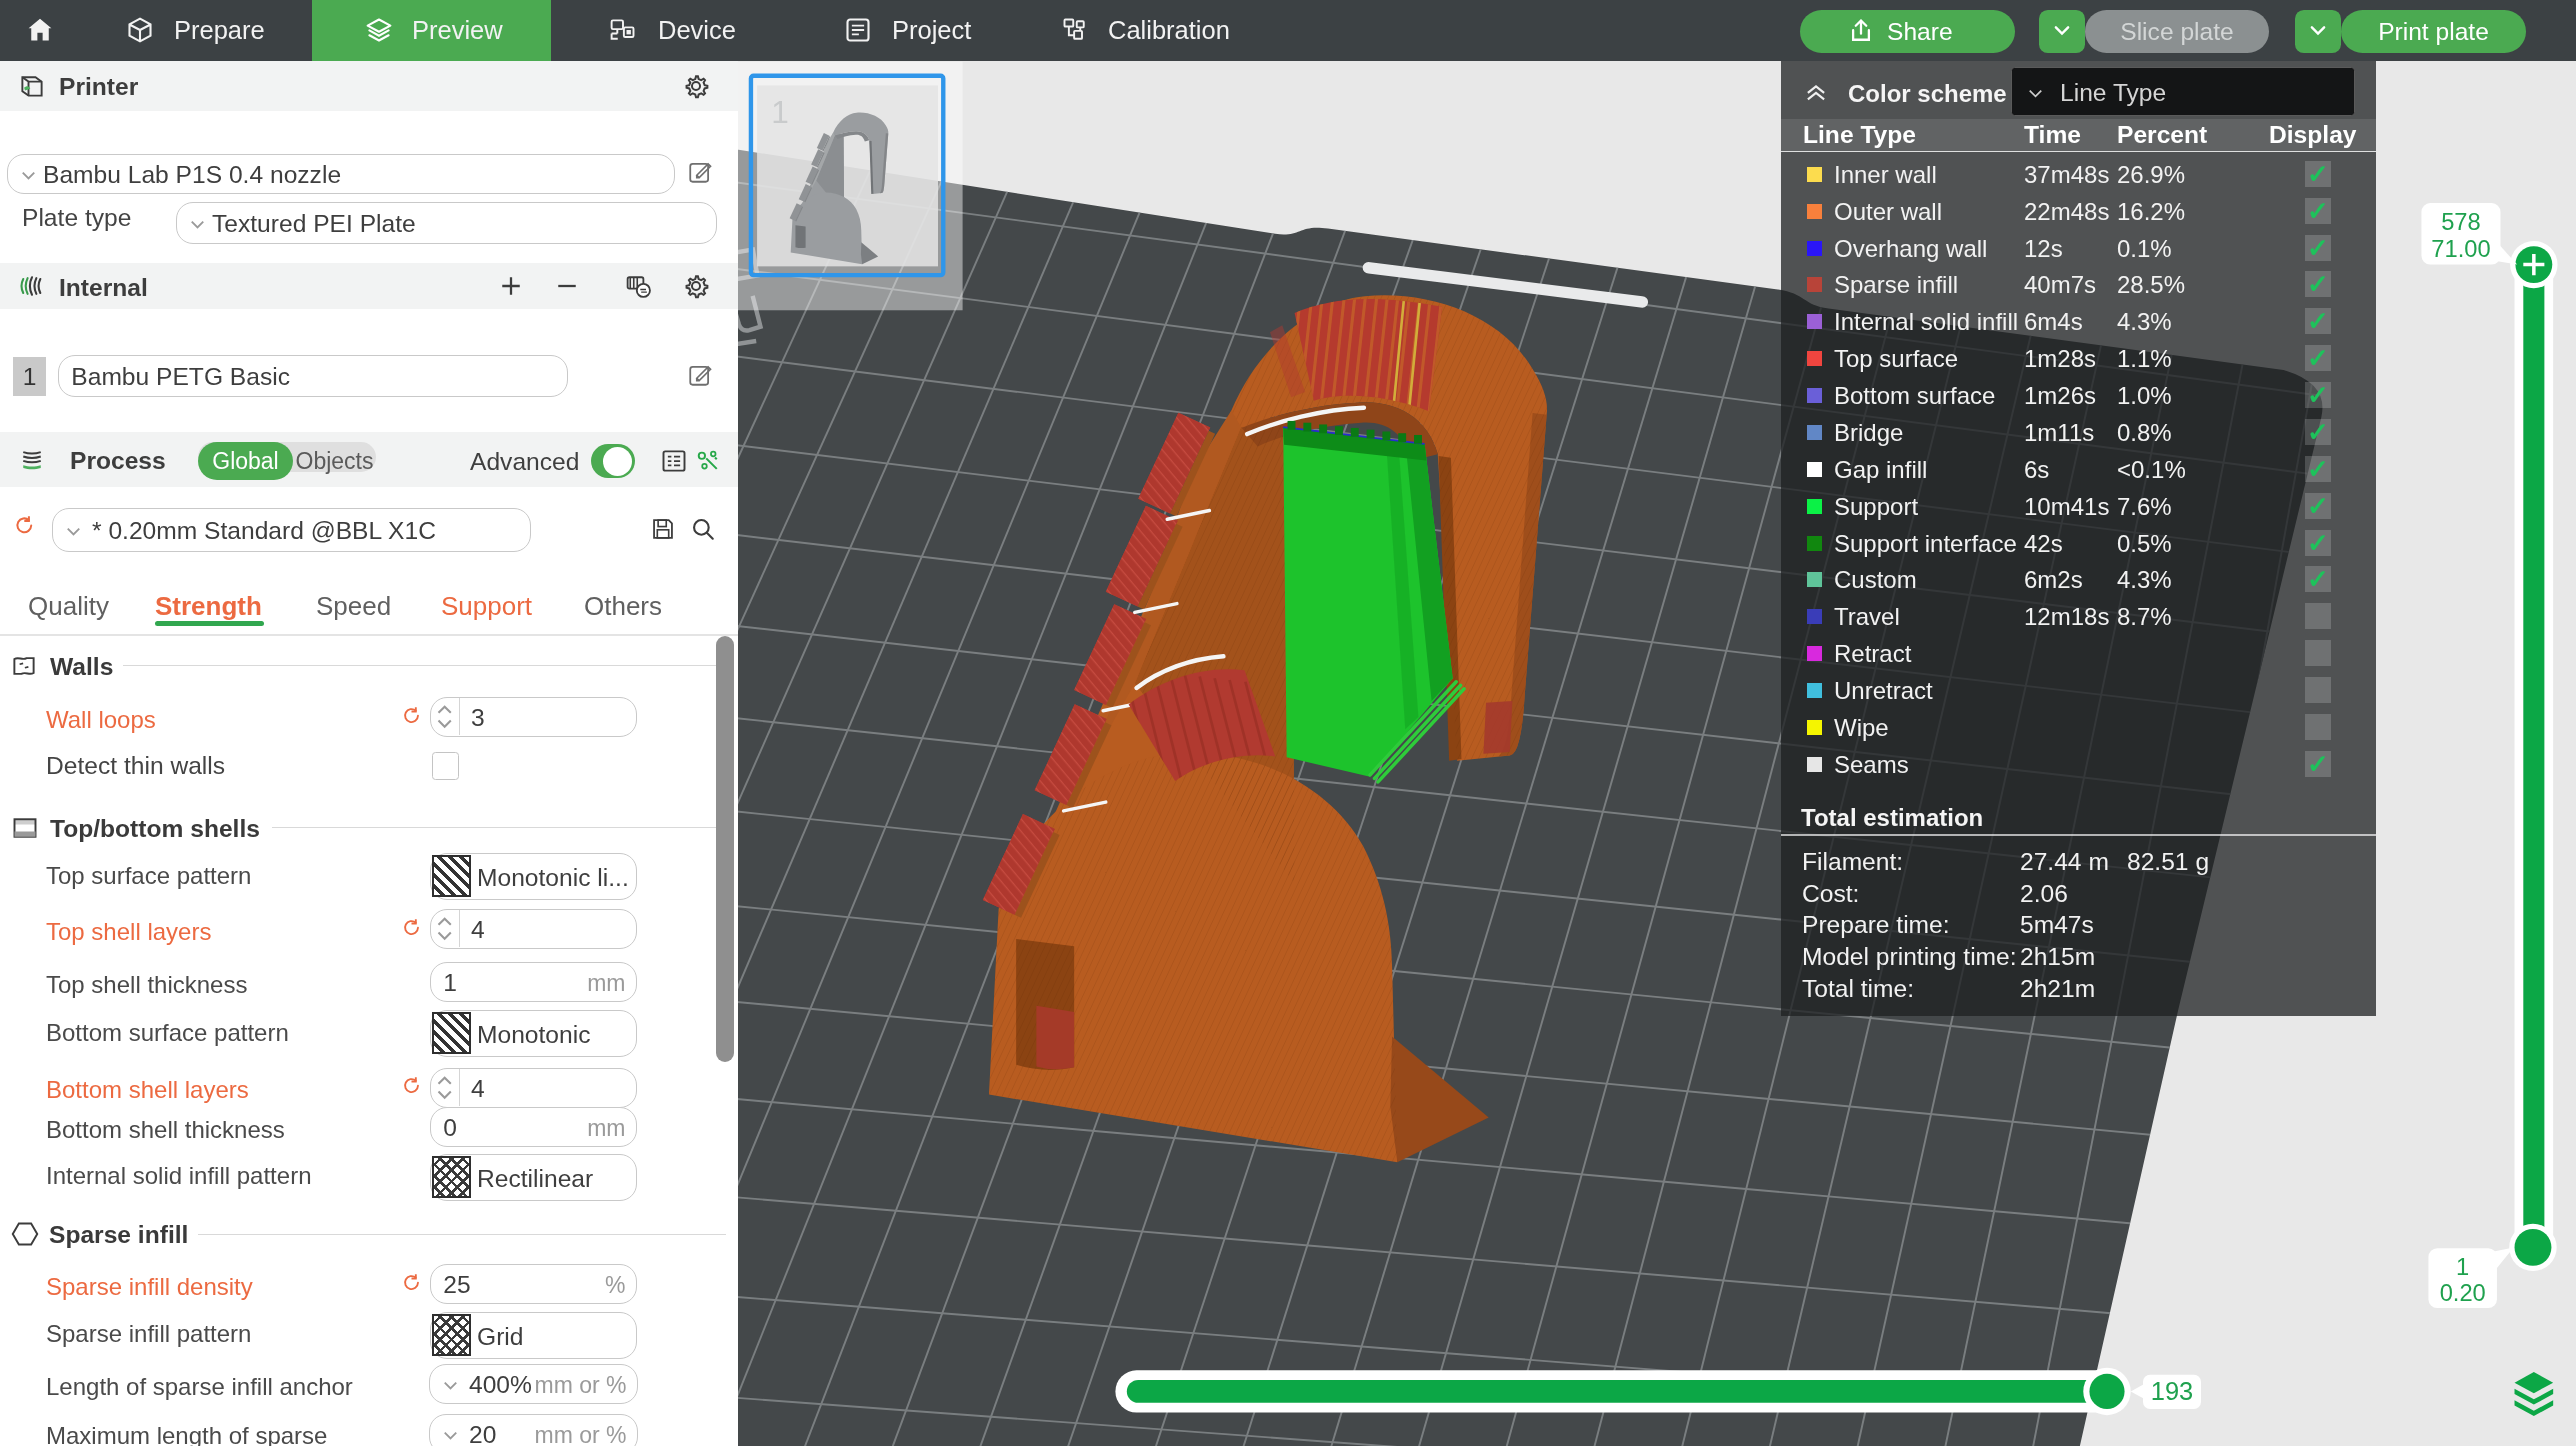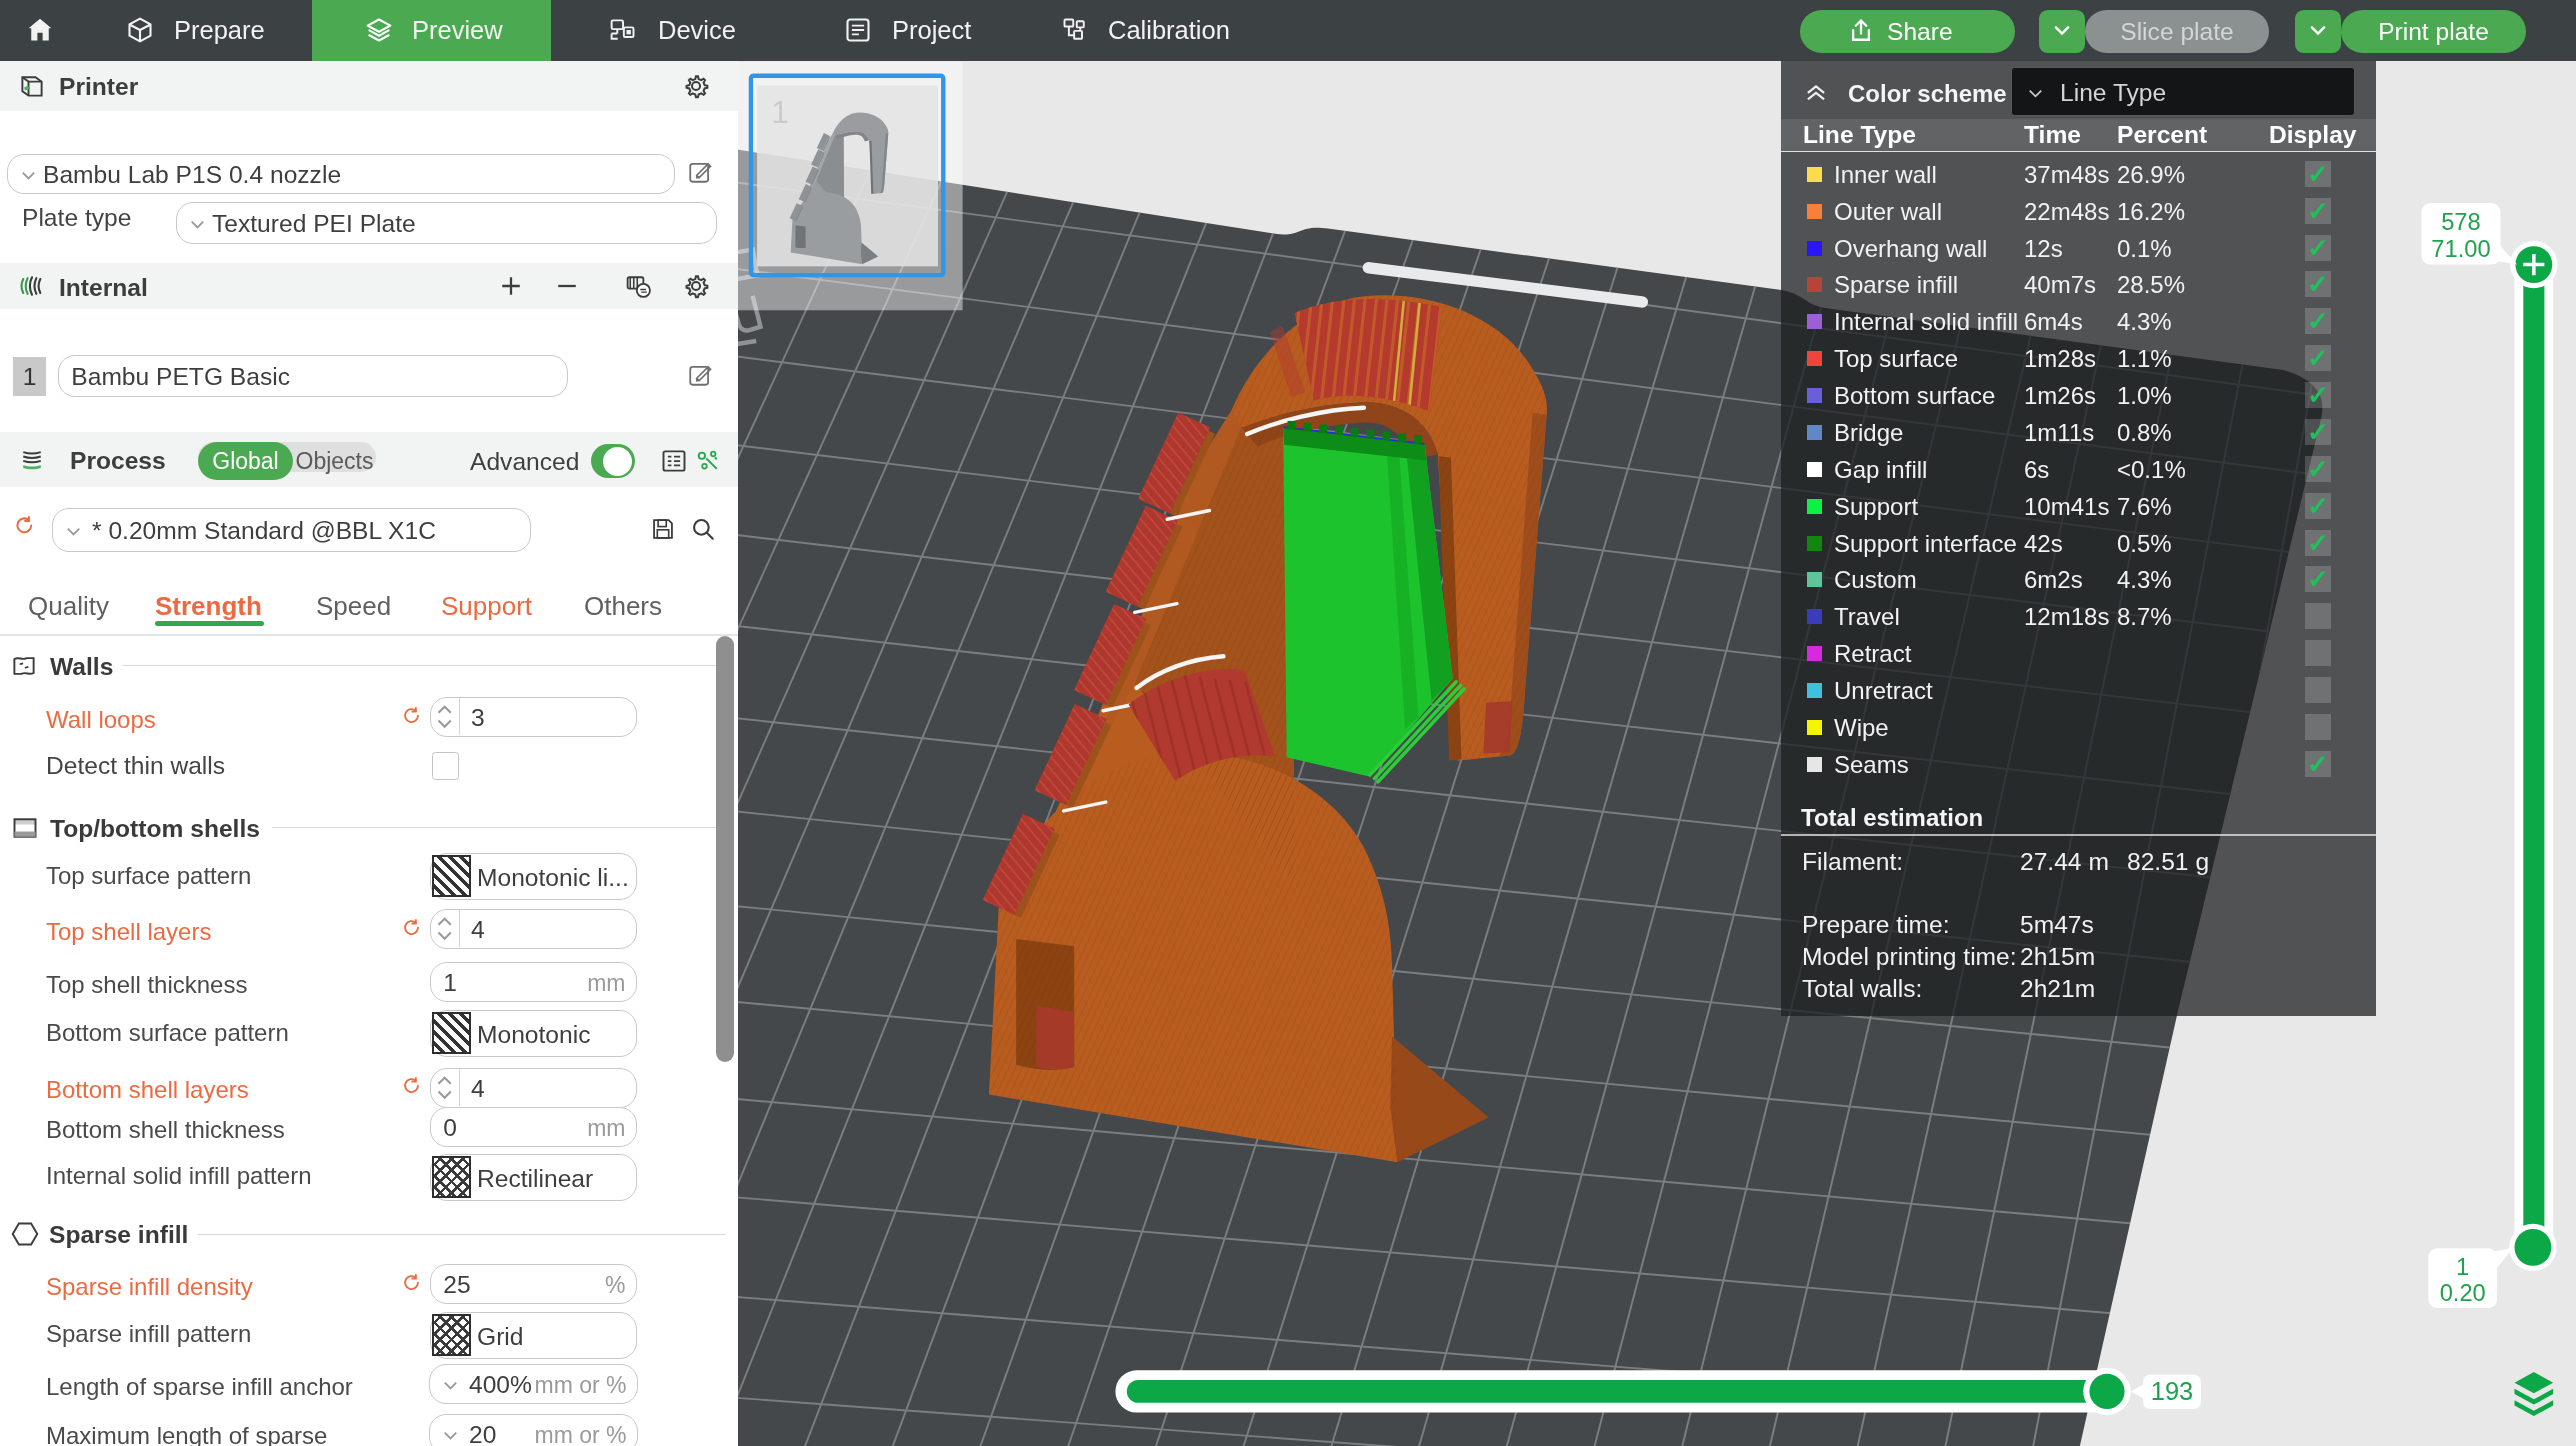--- a/index.html
+++ b/index.html
@@ -775,29 +775,34 @@
         <span class="tp"></span>
         <span class="tchk">✓</span>
       </div>
 <div class="rph" style="left:20px;top:744px">Total estimation</div>
 <div style="position:absolute;left:0;top:774px;width:595px;height:1.8px;background:rgba(255,255,255,0.65)"></div>
 <div class="irow" style="top:786px">
         <span class="il">Filament:</span>
         <span class="iv">27.44 m</span>
         <span class="iv2">82.51 g</span>
       </div>
+<div class="irow" style="top:818px">
+        <span class="il">Cost:</span>
+        <span class="iv">2.06</span>
+        <span class="iv2"></span>
+      </div>
 <div class="irow" style="top:849px">
         <span class="il">Prepare time:</span>
         <span class="iv">5m47s</span>
         <span class="iv2"></span>
       </div>
 <div class="irow" style="top:881px">
         <span class="il">Model printing time:</span>
         <span class="iv">2h15m</span>
         <span class="iv2"></span>
       </div>
 <div class="irow" style="top:913px">
-        <span class="il">Total walls:</span>
+        <span class="il">Total time:</span>
         <span class="iv">2h21m</span>
         <span class="iv2"></span>
       </div>
 </div>
 </div>
 
 </body></html>

